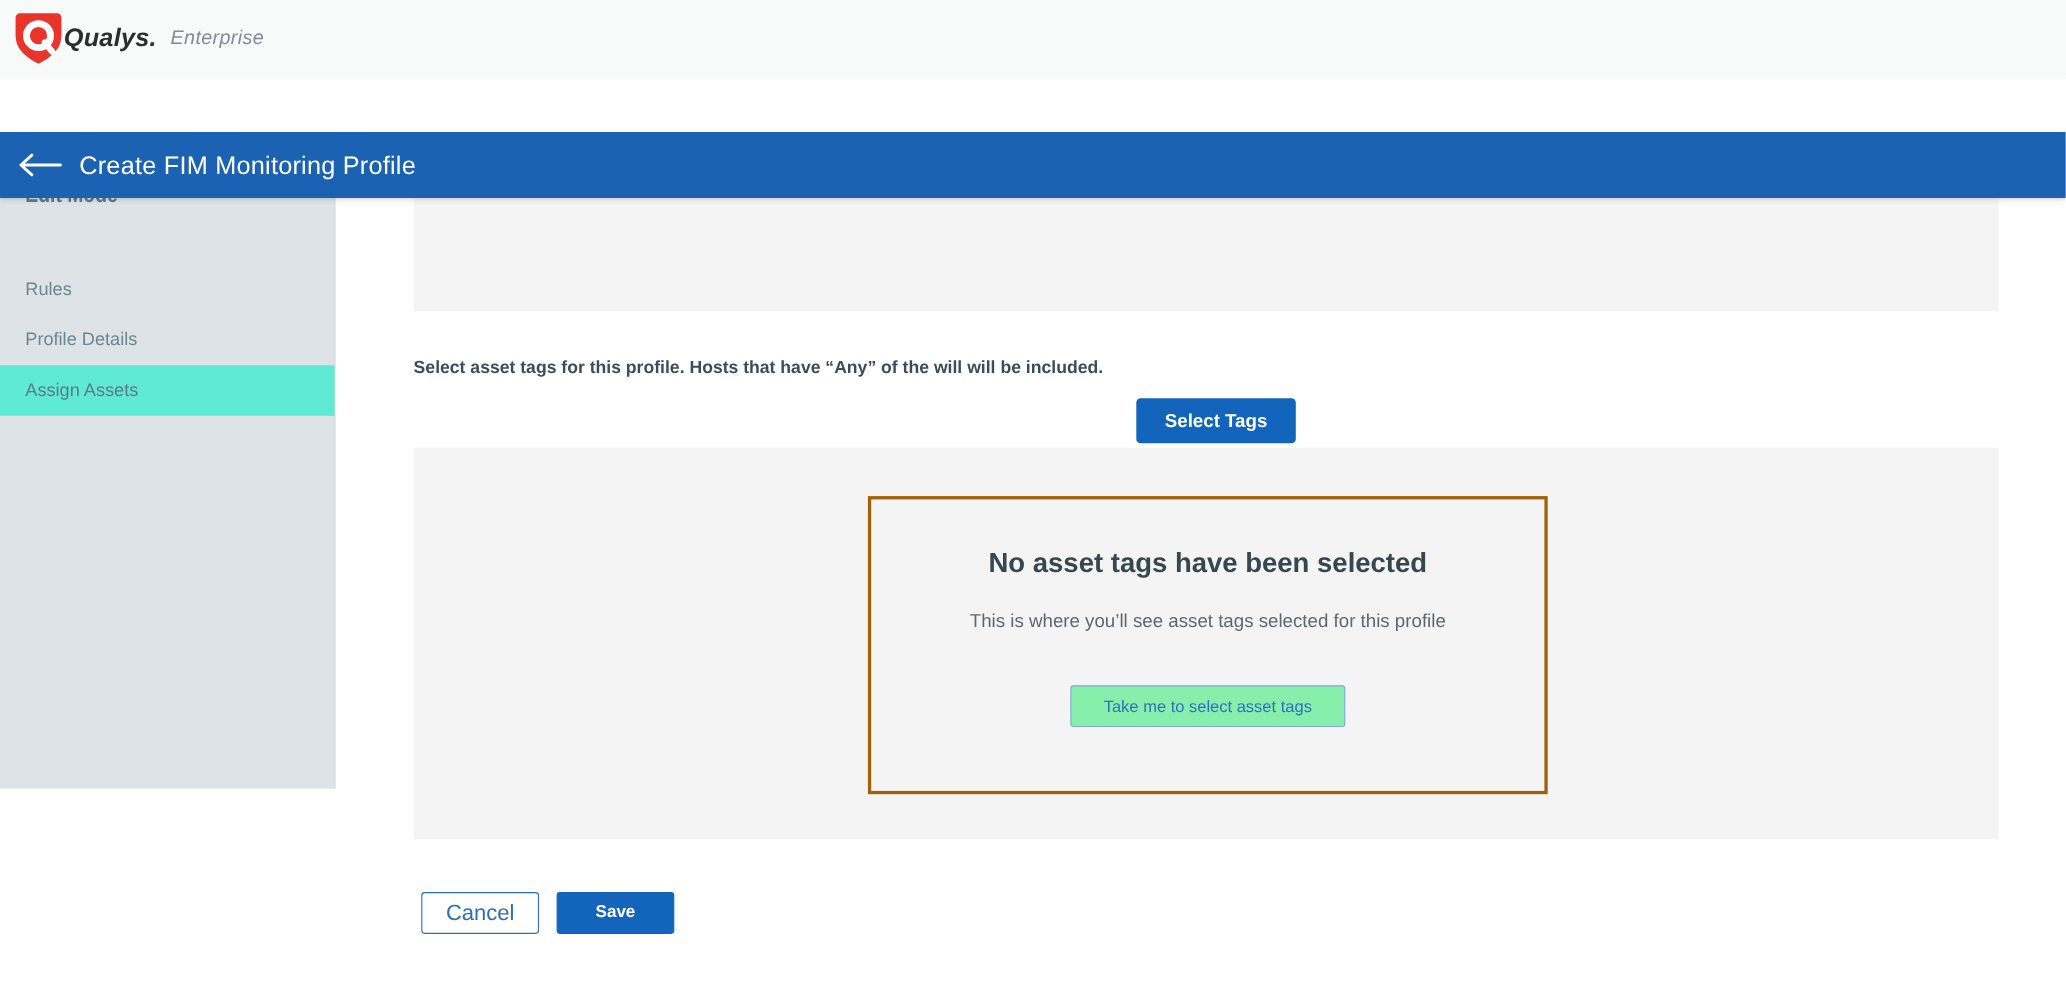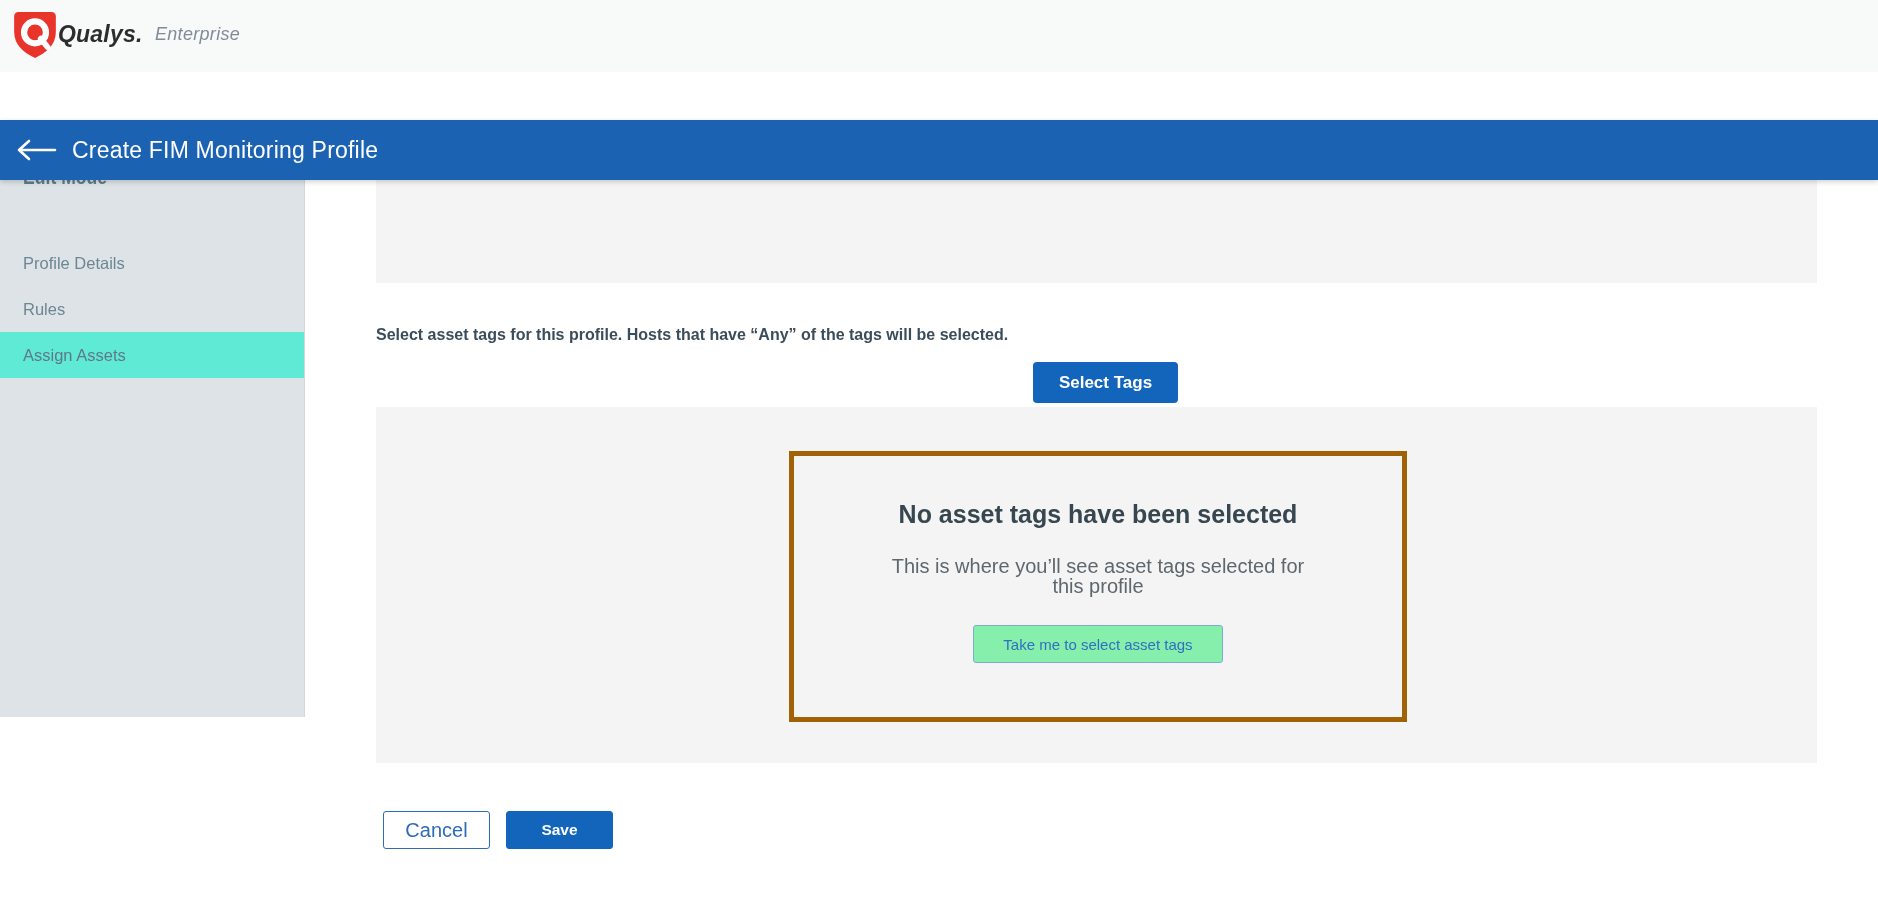--- a/index.html
+++ b/index.html
@@ -79,30 +79,30 @@
     background:#1365bb;border:none;border-radius:4px;
     color:#ffffff;font-size:17px;font-weight:bold;
     font-family:"Liberation Sans", sans-serif;cursor:pointer;
   }
   .panel{
     position:absolute;left:376px;top:407px;width:1441px;height:356px;
     background:#f4f4f5;
   }
   .empty-box{
     position:absolute;left:413px;top:44px;width:618px;height:271px;
-    border:5px solid #a16207;box-sizing:border-box;
+    border:3px solid #a16207;box-sizing:border-box;
   }
   .empty-title{
     position:absolute;left:0;top:44px;width:100%;margin:0;text-align:center;
     font-size:25px;font-weight:bold;color:#37474f;
   }
   .empty-desc{
     position:absolute;left:50%;top:101px;width:440px;margin:0;
     transform:translateX(-50%);
-    text-align:center;font-size:20px;line-height:19.5px;color:#5d676d;
+    text-align:center;font-size:17px;line-height:19.5px;color:#5d676d;
   }
   .empty-action{
     position:absolute;left:50%;top:169px;width:250px;height:38px;
     transform:translateX(-50%);
     background:#86efac;border:1px solid #80a9db;border-radius:3px;
     color:#2f70c2;font-size:15px;
     font-family:"Liberation Sans", sans-serif;cursor:pointer;
   }
   .cancel{
     position:absolute;left:383px;top:811px;width:107px;height:38px;
@@ -139,30 +139,30 @@
       <svg width="42" height="24" viewBox="0 0 42 24">
         <path d="M40 12 H4 M14 3 L4 12 L14 21" stroke="#ffffff" stroke-width="2.6" fill="none" stroke-linecap="round" stroke-linejoin="round"></path>
       </svg>
     </span>
     <h1 class="title">Create FIM Monitoring Profile</h1>
   </div>
 
   <aside class="sidebar">
     <div class="mode">Edit Mode</div>
     <nav class="nav">
+      <div class="nav-item">Rules</div>
       <div class="nav-item">Profile Details</div>
-      <div class="nav-item">Rules</div>
       <div class="nav-item active">Assign Assets</div>
     </nav>
   </aside>
 
   <main>
     <div class="block-top"></div>
 
-    <p class="instruction">Select asset tags for this profile. Hosts that have “Any” of the tags will be selected.</p>
+    <p class="instruction">Select asset tags for this profile. Hosts that have “Any” of the will will be included.</p>
 
     <button class="select-tags">Select Tags</button>
 
     <section class="panel">
       <div class="empty-box">
         <h2 class="empty-title">No asset tags have been selected</h2>
         <p class="empty-desc">This is where you’ll see asset tags selected for this profile</p>
         <button class="empty-action">Take me to select asset tags</button>
       </div>
     </section>

